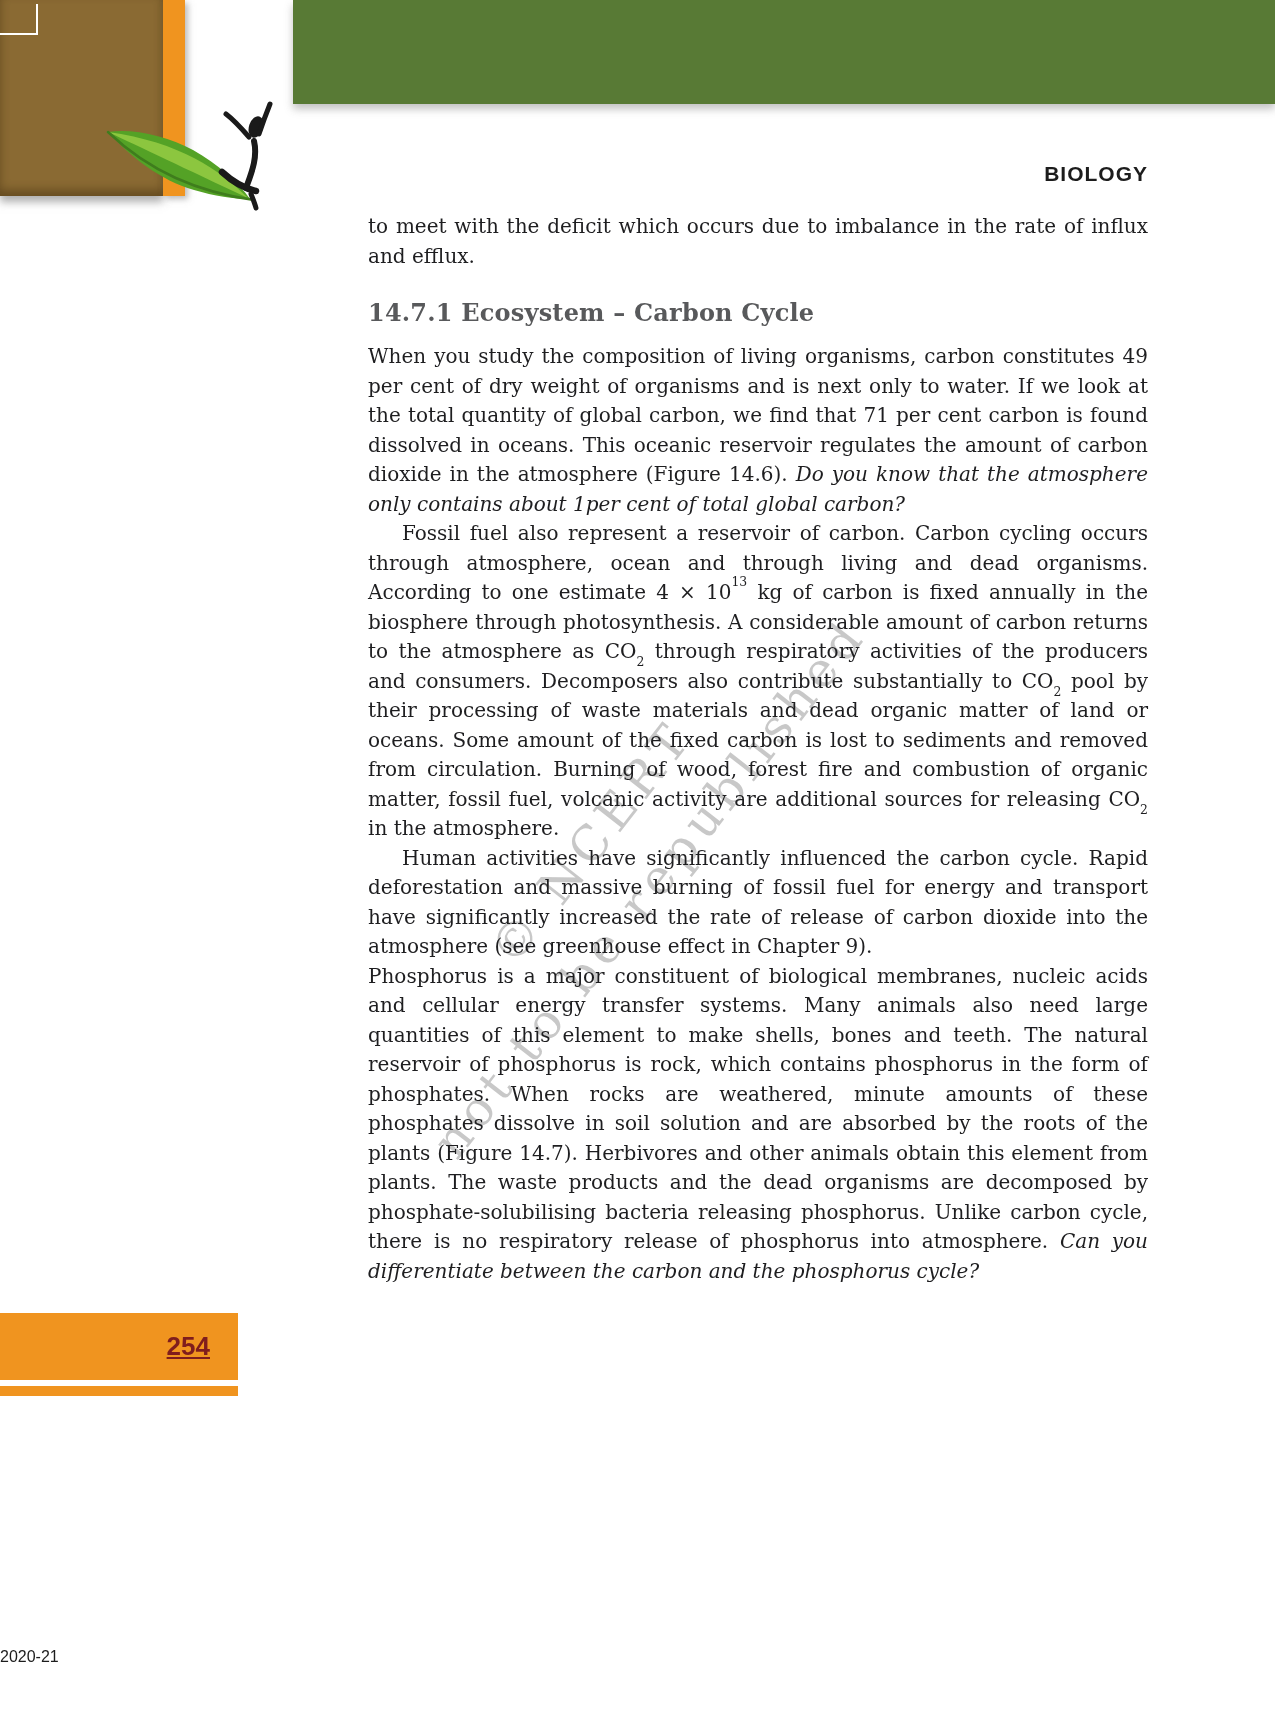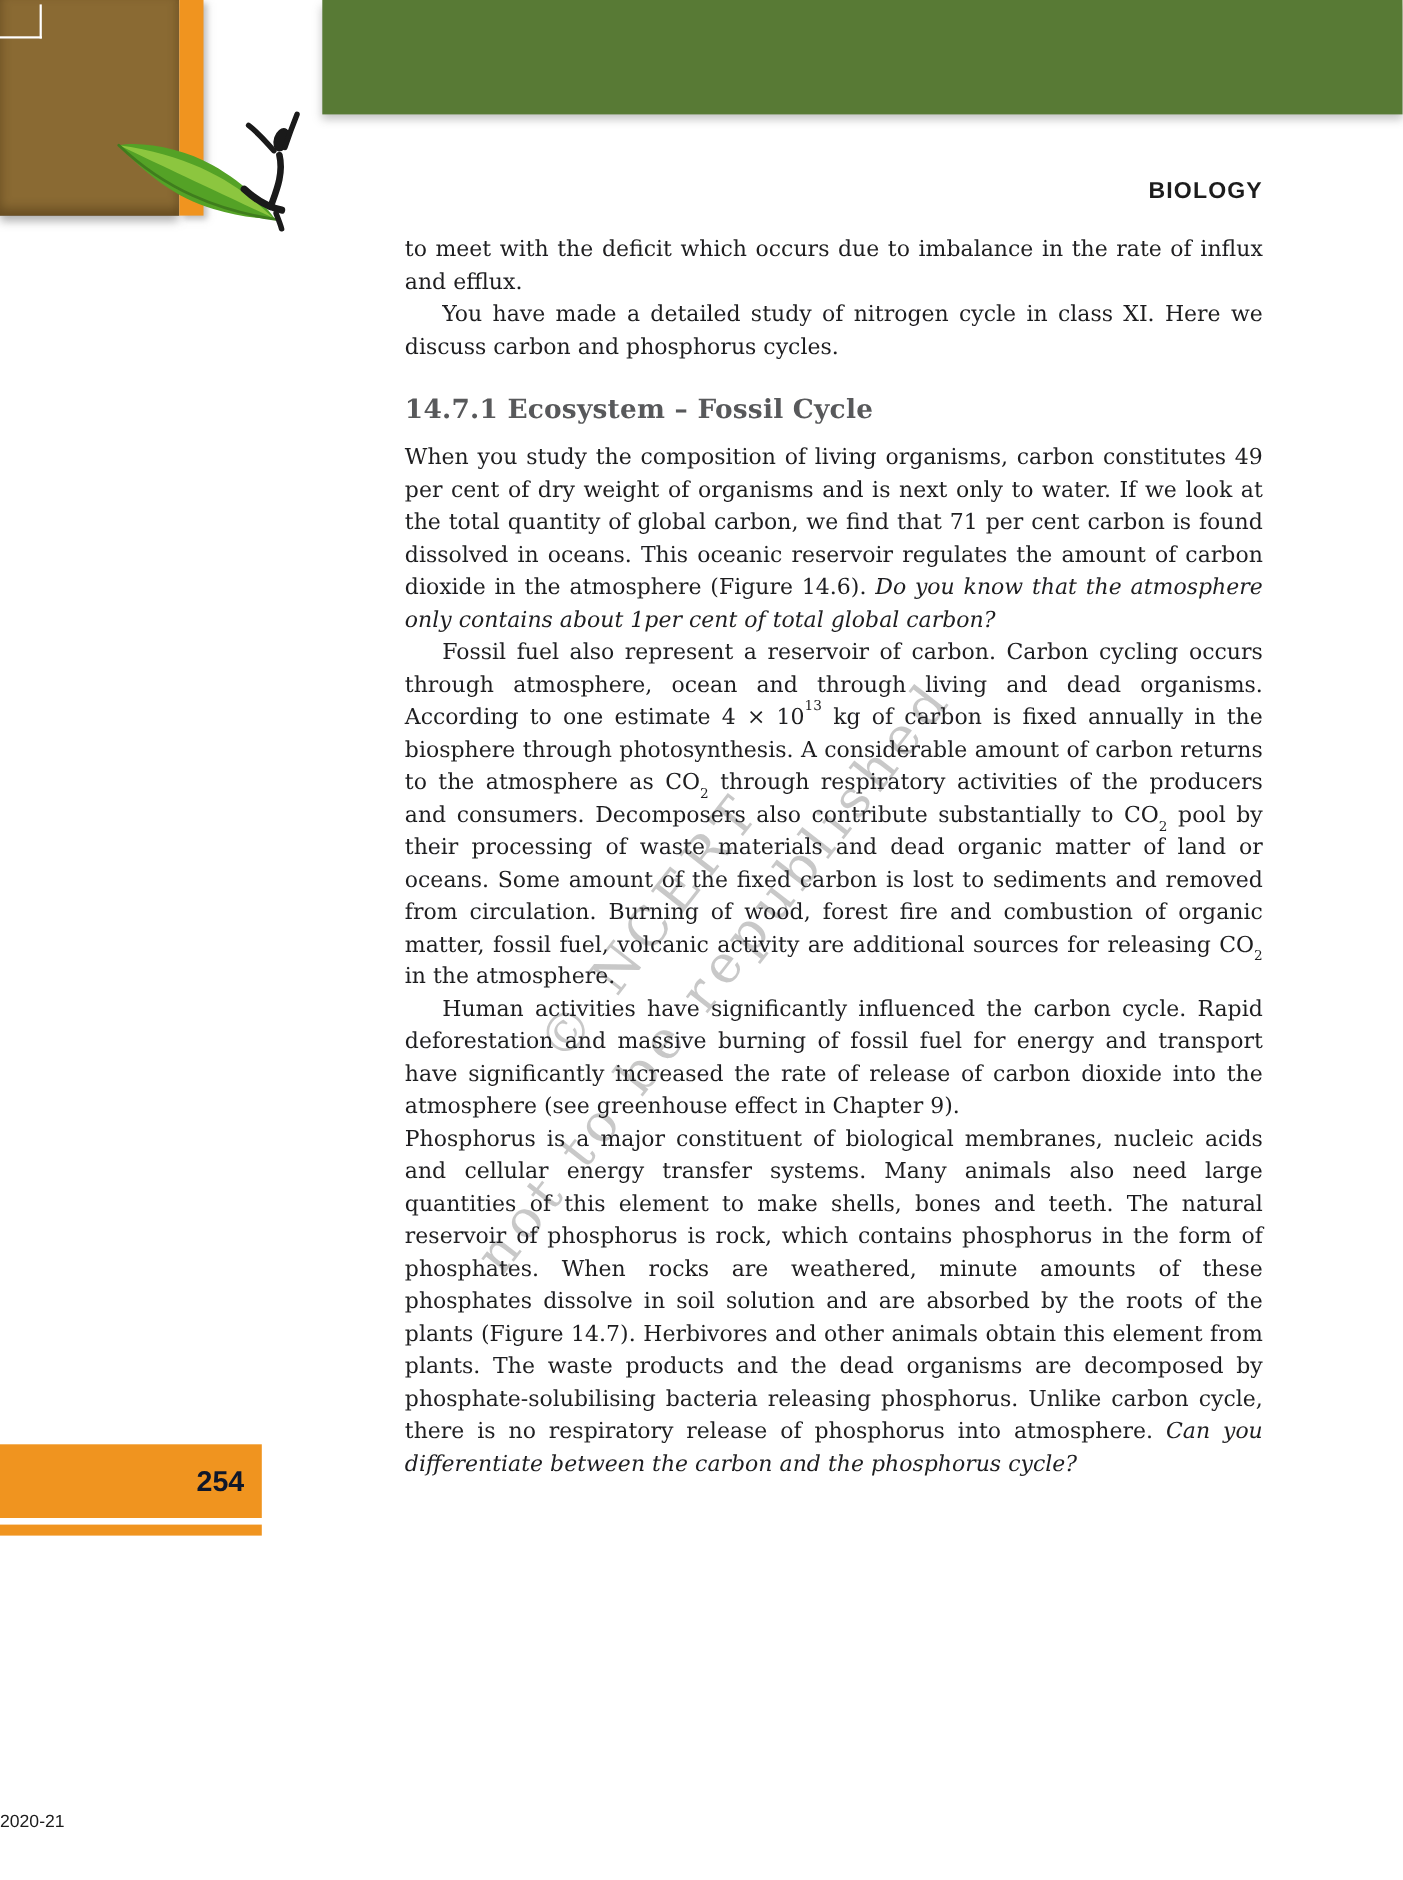--- a/index.html
+++ b/index.html
@@ -63,21 +63,21 @@
   .article em{font-style:italic;}
   .article sup{font-size:.62em;position:relative;top:-.45em;line-height:0;}
   .article sub{font-size:.62em;position:relative;top:.28em;line-height:0;}
   
   .page-badge{
     position:absolute;left:0;top:1313px;width:238px;height:67px;
     background:#f0941f;display:flex;align-items:center;justify-content:flex-end;
   }
   .page-badge .num{
     font-family:"Liberation Sans",sans-serif;font-weight:bold;
-    font-size:26px;color:#0f172a;padding-right:16px;
+    font-size:26px;color:#7f1d1d;padding-right:28px;text-decoration:underline;
   }
   .page-badge-strip{
     position:absolute;left:0;top:1386px;width:238px;height:10px;background:#f0941f;
   }
   
   .footer{
     position:absolute;left:0;top:1648px;width:1275px;text-align:left;
     font-family:"Liberation Sans",sans-serif;font-size:16px;color:#1c1c1c;
   }
 </style>
@@ -108,23 +108,22 @@
 
 <div class="running-head">BIOLOGY</div>
 
 <div class="watermark">
   <span>© NCERT</span>
   <span>not to be republished</span>
 </div>
 
 <div class="article">
   <p><span>to meet with the deficit which occurs due to imbalance in the rate of influx and efflux.</span></p>
-  <p class="indent"><span>You have made a detailed study of nitrogen cycle in class XI. Here we discuss carbon and phosphorus cycles.</span></p>
 
-  <h3 class="section-heading">14.7.1 Ecosystem – Fossil Cycle</h3>
+  <h3 class="section-heading">14.7.1 Ecosystem – Carbon Cycle</h3>
 
   <p><span>When you study the composition of living organisms, carbon constitutes 49 per cent of dry weight of organisms and is next only to water. If we look at the total quantity of global carbon, we find that 71 per cent carbon is found dissolved in oceans. This oceanic reservoir regulates the amount of carbon dioxide in the atmosphere (Figure 14.6). </span><em>Do you know that the atmosphere only contains about 1per cent of total global carbon?</em></p>
   <p class="indent"><span>Fossil fuel also represent a reservoir of carbon. Carbon cycling occurs through atmosphere, ocean and through living and dead organisms. According to one estimate 4 × 10</span><sup>13</sup><span> kg of carbon is fixed annually in the biosphere through photosynthesis. A considerable amount of carbon returns to the atmosphere as CO</span><sub>2</sub><span> through respiratory activities of the producers and consumers. Decomposers also contribute substantially to CO</span><sub>2</sub><span> pool by their processing of waste materials and dead organic matter of land or oceans. Some amount of the fixed carbon is lost to sediments and removed from circulation. Burning of wood, forest fire and combustion of organic matter, fossil fuel, volcanic activity are additional sources for releasing CO</span><sub>2</sub><span> in the atmosphere.</span></p>
   <p class="indent"><span>Human activities have significantly influenced the carbon cycle. Rapid deforestation and massive burning of fossil fuel for energy and transport have significantly increased the rate of release of carbon dioxide into the atmosphere (see greenhouse effect in Chapter 9).</span></p>
 
 
   <p><span>Phosphorus is a major constituent of biological membranes, nucleic acids and cellular energy transfer systems. Many animals also need large quantities of this element to make shells, bones and teeth. The natural reservoir of phosphorus is rock, which contains phosphorus in the form of phosphates. When rocks are weathered, minute amounts of these phosphates dissolve in soil solution and are absorbed by the roots of the plants (Figure 14.7). Herbivores and other animals obtain this element from plants. The waste products and the dead organisms are decomposed by phosphate-solubilising bacteria releasing phosphorus. Unlike carbon cycle, there is no respiratory release of phosphorus into atmosphere. </span><em>Can you differentiate between the carbon and the phosphorus cycle?</em></p>
 </div>
 
 <div class="page-badge">

